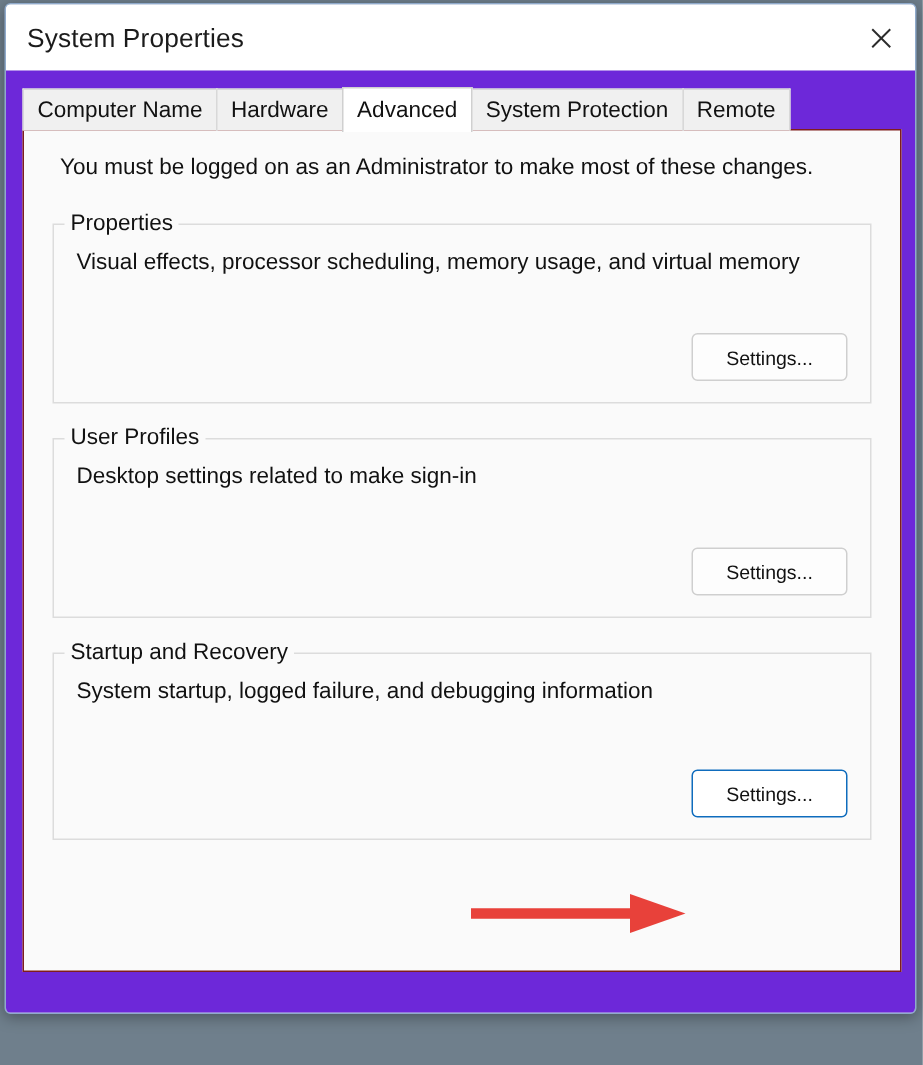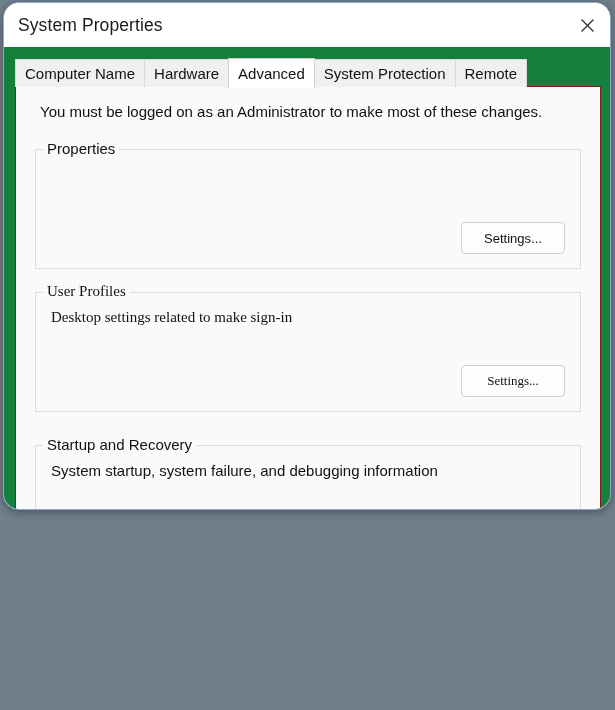--- a/index.html
+++ b/index.html
@@ -11,24 +11,24 @@
     background: #6f7f8c;
     font-family: "Liberation Sans", sans-serif;
   }
 
   
   #window {
     position: absolute;
     left: 3px;
     top: 2px;
     width: 608px;
-    height: 508px;
+    height: 674px;
     background: #f0f0f0;
     border: 1px solid #8faacb;
-    border-radius: 16px;
+    border-radius: 4px;
     box-sizing: border-box;
     overflow: hidden;
     box-shadow: 0 2px 10px rgba(0,0,0,0.35);
   }
 
   
   #titlebar {
     position: absolute;
     left: 0; top: 0;
     width: 100%;
@@ -58,21 +58,21 @@
   }
   .x-glyph { stroke: #2b2b2b; stroke-width: 1.25; }
 
   
   #body-area {
     position: absolute;
     left: 0;
     top: 44px;
     width: 100%;
     height: 661px;
-    background: #15803d;
+    background: #6d28d9;
     box-sizing: border-box;
   }
 
   
   #tabstrip {
     position: absolute;
     left: 11px;
     top: 10px;
     height: 30px;
     display: flex;
@@ -147,22 +147,22 @@
   .group-desc {
     position: absolute;
     left: 15px;
     top: 16px;
     font-size: 15px;
     color: #111111;
     white-space: nowrap;
   }
 
   #group-performance { top: 62px;  height: 120px; }
-  #group-userprofiles{ top: 205px; height: 120px; font-family: Liberation Serif, serif; }
-  #group-startup     { top: 348px; height: 125px; margin-top: 10px; }
+  #group-userprofiles{ top: 205px; height: 120px; }
+  #group-startup     { top: 348px; height: 125px; }
 
   
   .btn {
     position: absolute;
     background: #fdfdfd;
     border: 1px solid #cfcfcf;
     border-radius: 4px;
     font-size: 13px;
     color: #111111;
     display: flex;
@@ -243,32 +243,33 @@
       <div class="tab">System Protection</div>
       <div class="tab">Remote</div>
     </div>
 
     <div id="tabpage">
 
       <div id="admin-note">You must be logged on as an Administrator to make most of these changes.</div>
 
       <div class="groupbox" id="group-performance">
         <div class="group-legend">Properties</div>
+        <div class="group-desc">Visual effects, processor scheduling, memory usage, and virtual memory</div>
         <div class="btn settings-btn">Settings...</div>
       </div>
 
       <div class="groupbox" id="group-userprofiles">
         <div class="group-legend">User Profiles</div>
         <div class="group-desc">Desktop settings related to make sign-in</div>
         <div class="btn settings-btn">Settings...</div>
       </div>
 
       <div class="groupbox" id="group-startup">
         <div class="group-legend">Startup and Recovery</div>
-        <div class="group-desc">System startup, system failure, and debugging information</div>
+        <div class="group-desc">System startup, logged failure, and debugging information</div>
         <div class="btn settings-btn focused">Settings...</div>
       </div>
 
       <div class="btn" id="btn-environment">Environment Variables...</div>
 
       <svg id="red-arrow" viewBox="0 0 150 32">
         <line x1="2" y1="16" x2="118" y2="16" stroke="#e8413a" stroke-width="7"></line>
         <polygon points="108,3 145,16 108,29" fill="#e8413a"></polygon>
       </svg>
 

